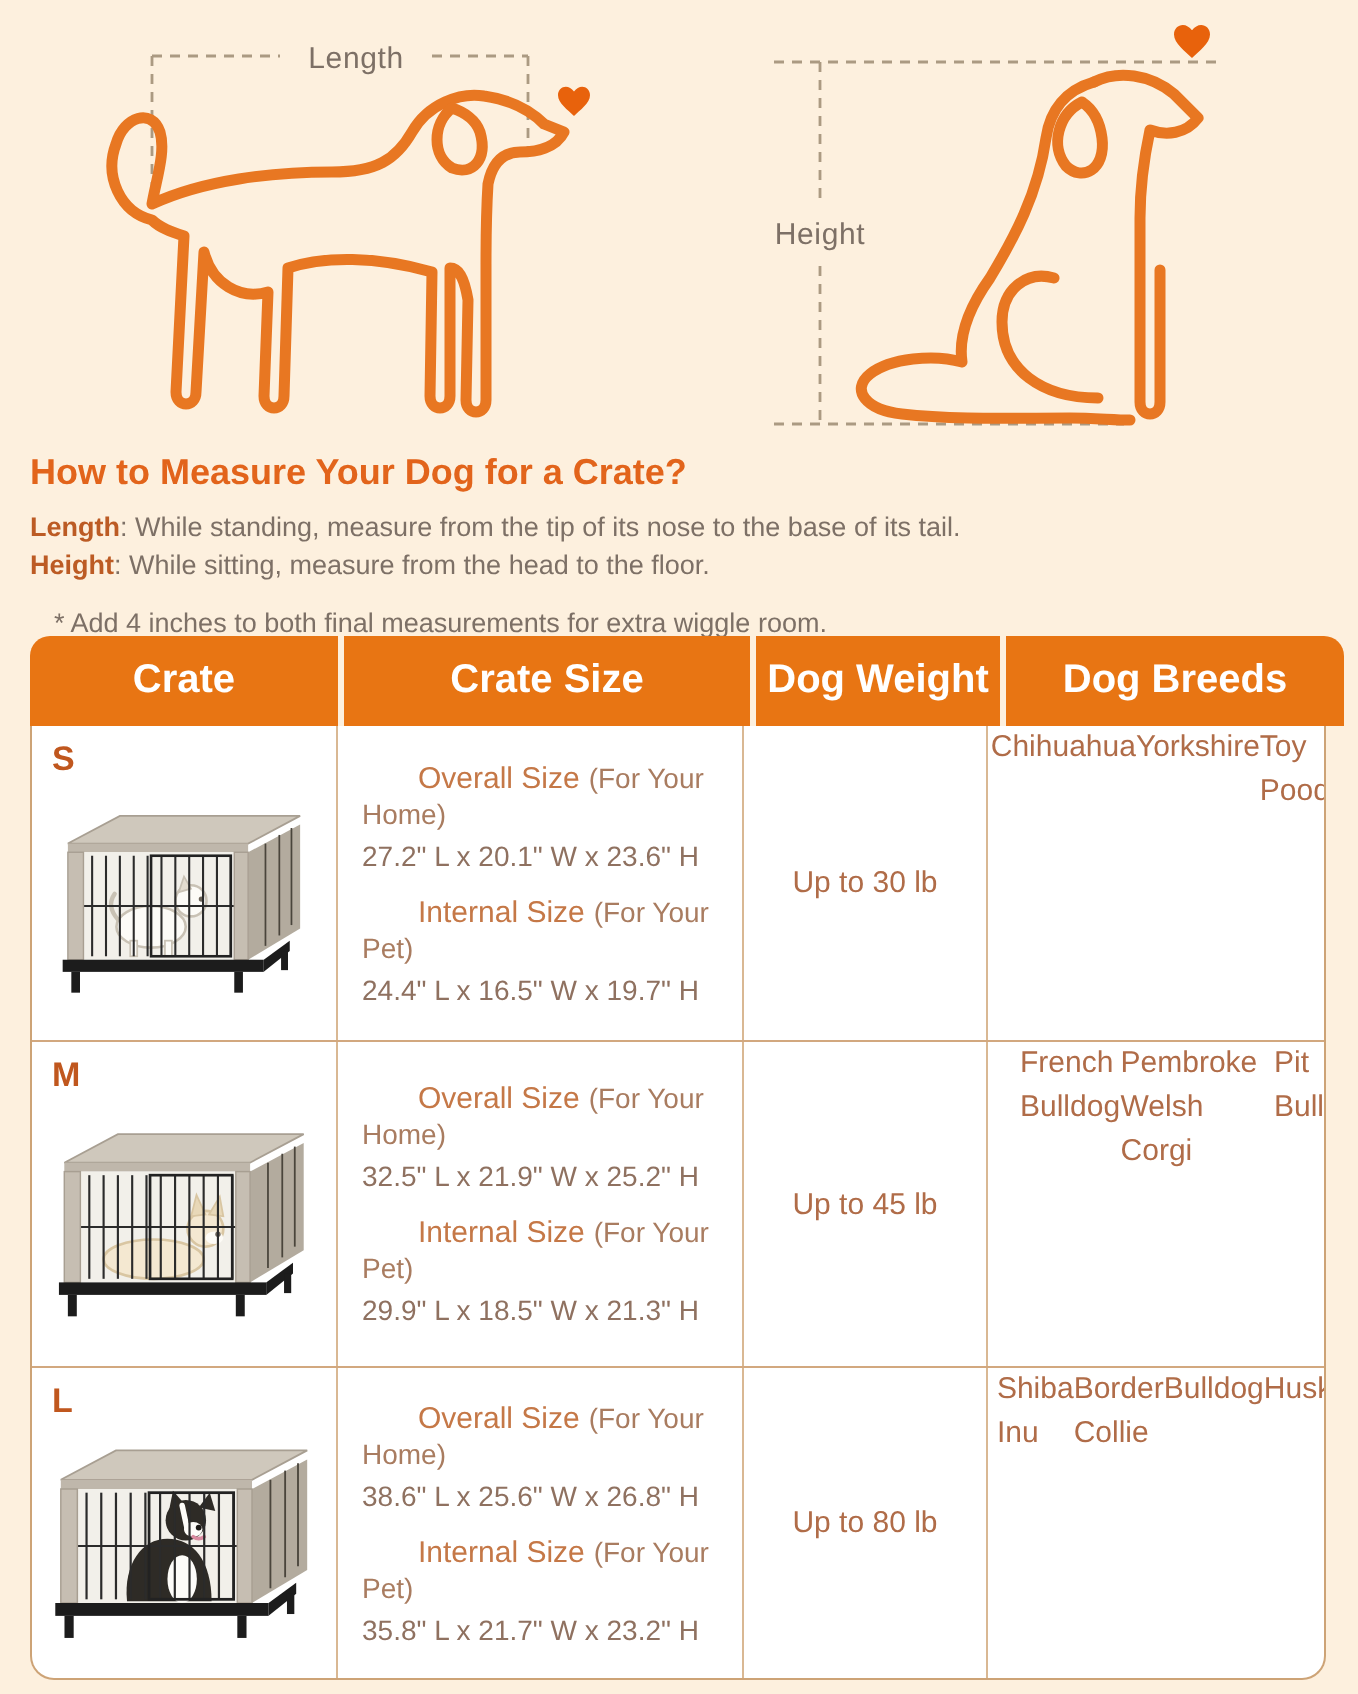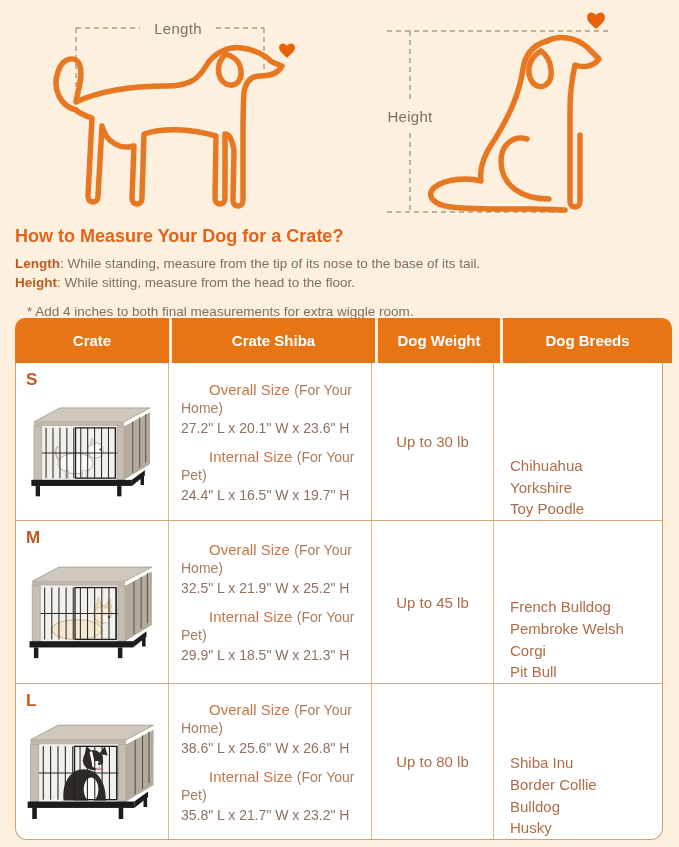--- a/index.html
+++ b/index.html
@@ -19,21 +19,21 @@
   
   .instructions{position:absolute;left:15px;top:226px;width:650px;}
   .instr-title{color:#e2641b;font-size:18px;font-weight:bold;margin:0 0 9px 0;}
   .instr-line{color:#7d7066;font-size:13.5px;margin:0 0 3px 0;line-height:1.22;}
   .instr-line b{color:#bc5b24;}
   .instr-note{color:#7d7066;font-size:13.5px;margin:12px;line-height:1.22;}
   
   .size-table{position:absolute;left:15px;top:318px;width:648px;}
   .thead{display:grid;grid-template-columns:154px 203px 122px 169px;column-gap:3px;height:45px;}
   .th{
-    background:#e87513;color:#fff;font-weight:bold;font-size:15px;
+    background:#e87513;color:#fff;font-weight:bold;font-size:20px;
     display:flex;align-items:center;justify-content:center;
   }
   .th:first-child{border-radius:10px 0 0 0;}
   .th:last-child{border-radius:0 10px 0 0;}
   .tbody{
     background:#ffffff;border:1px solid #cda376;border-top:none;
     border-radius:0 0 12px 12px;overflow:hidden;
   }
   .trow{display:grid;grid-template-columns:153px 203px 122px 168px;border-bottom:1px solid #d2a87f;}
   .trow:last-child{border-bottom:none;}
@@ -41,21 +41,21 @@
   .cell:last-child{border-right:none;}
   .crate-cell{display:flex;align-items:center;justify-content:center;}
   .letter{position:absolute;top:7px;left:10px;font-size:17px;font-weight:bold;color:#c0571e;}
   .size-cell{display:flex;flex-direction:column;justify-content:center;padding-left:12px;}
   .size-block{margin:6px 0;}
   .size-label{font-size:15px;color:#c57847;margin-left:28px;}
   .size-qual{font-size:14px;color:#a97c60;}
   .size-dims{font-size:14px;color:#8f7160;margin-top:3px;}
   .weight-cell{display:flex;align-items:center;justify-content:center;}
   .weight-text{font-size:15px;color:#b06c48;}
-  .breeds-cell{display:flex;flex-direction:column;justify-content:flex-end;padding-left:16px;}
+  .breeds-cell{display:flex;justify-content:center;padding-left:16px;}
   .breed{font-size:15px;color:#b06c48;line-height:1.45;}
   
   .crate-img{margin-top:22px;}
 </style>
 </head>
 <body>
 
 <svg id="standing-dog" class="diagram-svg" width="270" height="218" viewBox="0 0 270 218">
   <g>
     <path class="dash" d="M40,20 H104"></path>
@@ -105,21 +105,21 @@
 <div class="instructions">
   <h2 class="instr-title">How to Measure Your Dog for a Crate?</h2>
   <p class="instr-line"><b>Length</b><span>: While standing, measure from the tip of its nose to the base of its tail.</span></p>
   <p class="instr-line"><b>Height</b><span>: While sitting, measure from the head to the floor.</span></p>
   <p class="instr-note">* Add 4 inches to both final measurements for extra wiggle room.</p>
 </div>
 
 <div class="size-table">
   <div class="thead">
     <div class="th">Crate</div>
-    <div class="th">Crate Shiba</div>
+    <div class="th">Crate Size</div>
     <div class="th">Dog Weight</div>
     <div class="th">Dog Breeds</div>
   </div>
   <div class="tbody">
 
     <div class="trow" style="height:157px">
       <div class="cell crate-cell">
         <div class="letter">S</div>
         <svg class="crate-img" width="130" height="108" viewBox="0 0 150 124">
           <polygon points="8,26 112,26 142,10 38,10" fill="#cfc8bc" stroke="#a89f92" stroke-width="1"></polygon>

